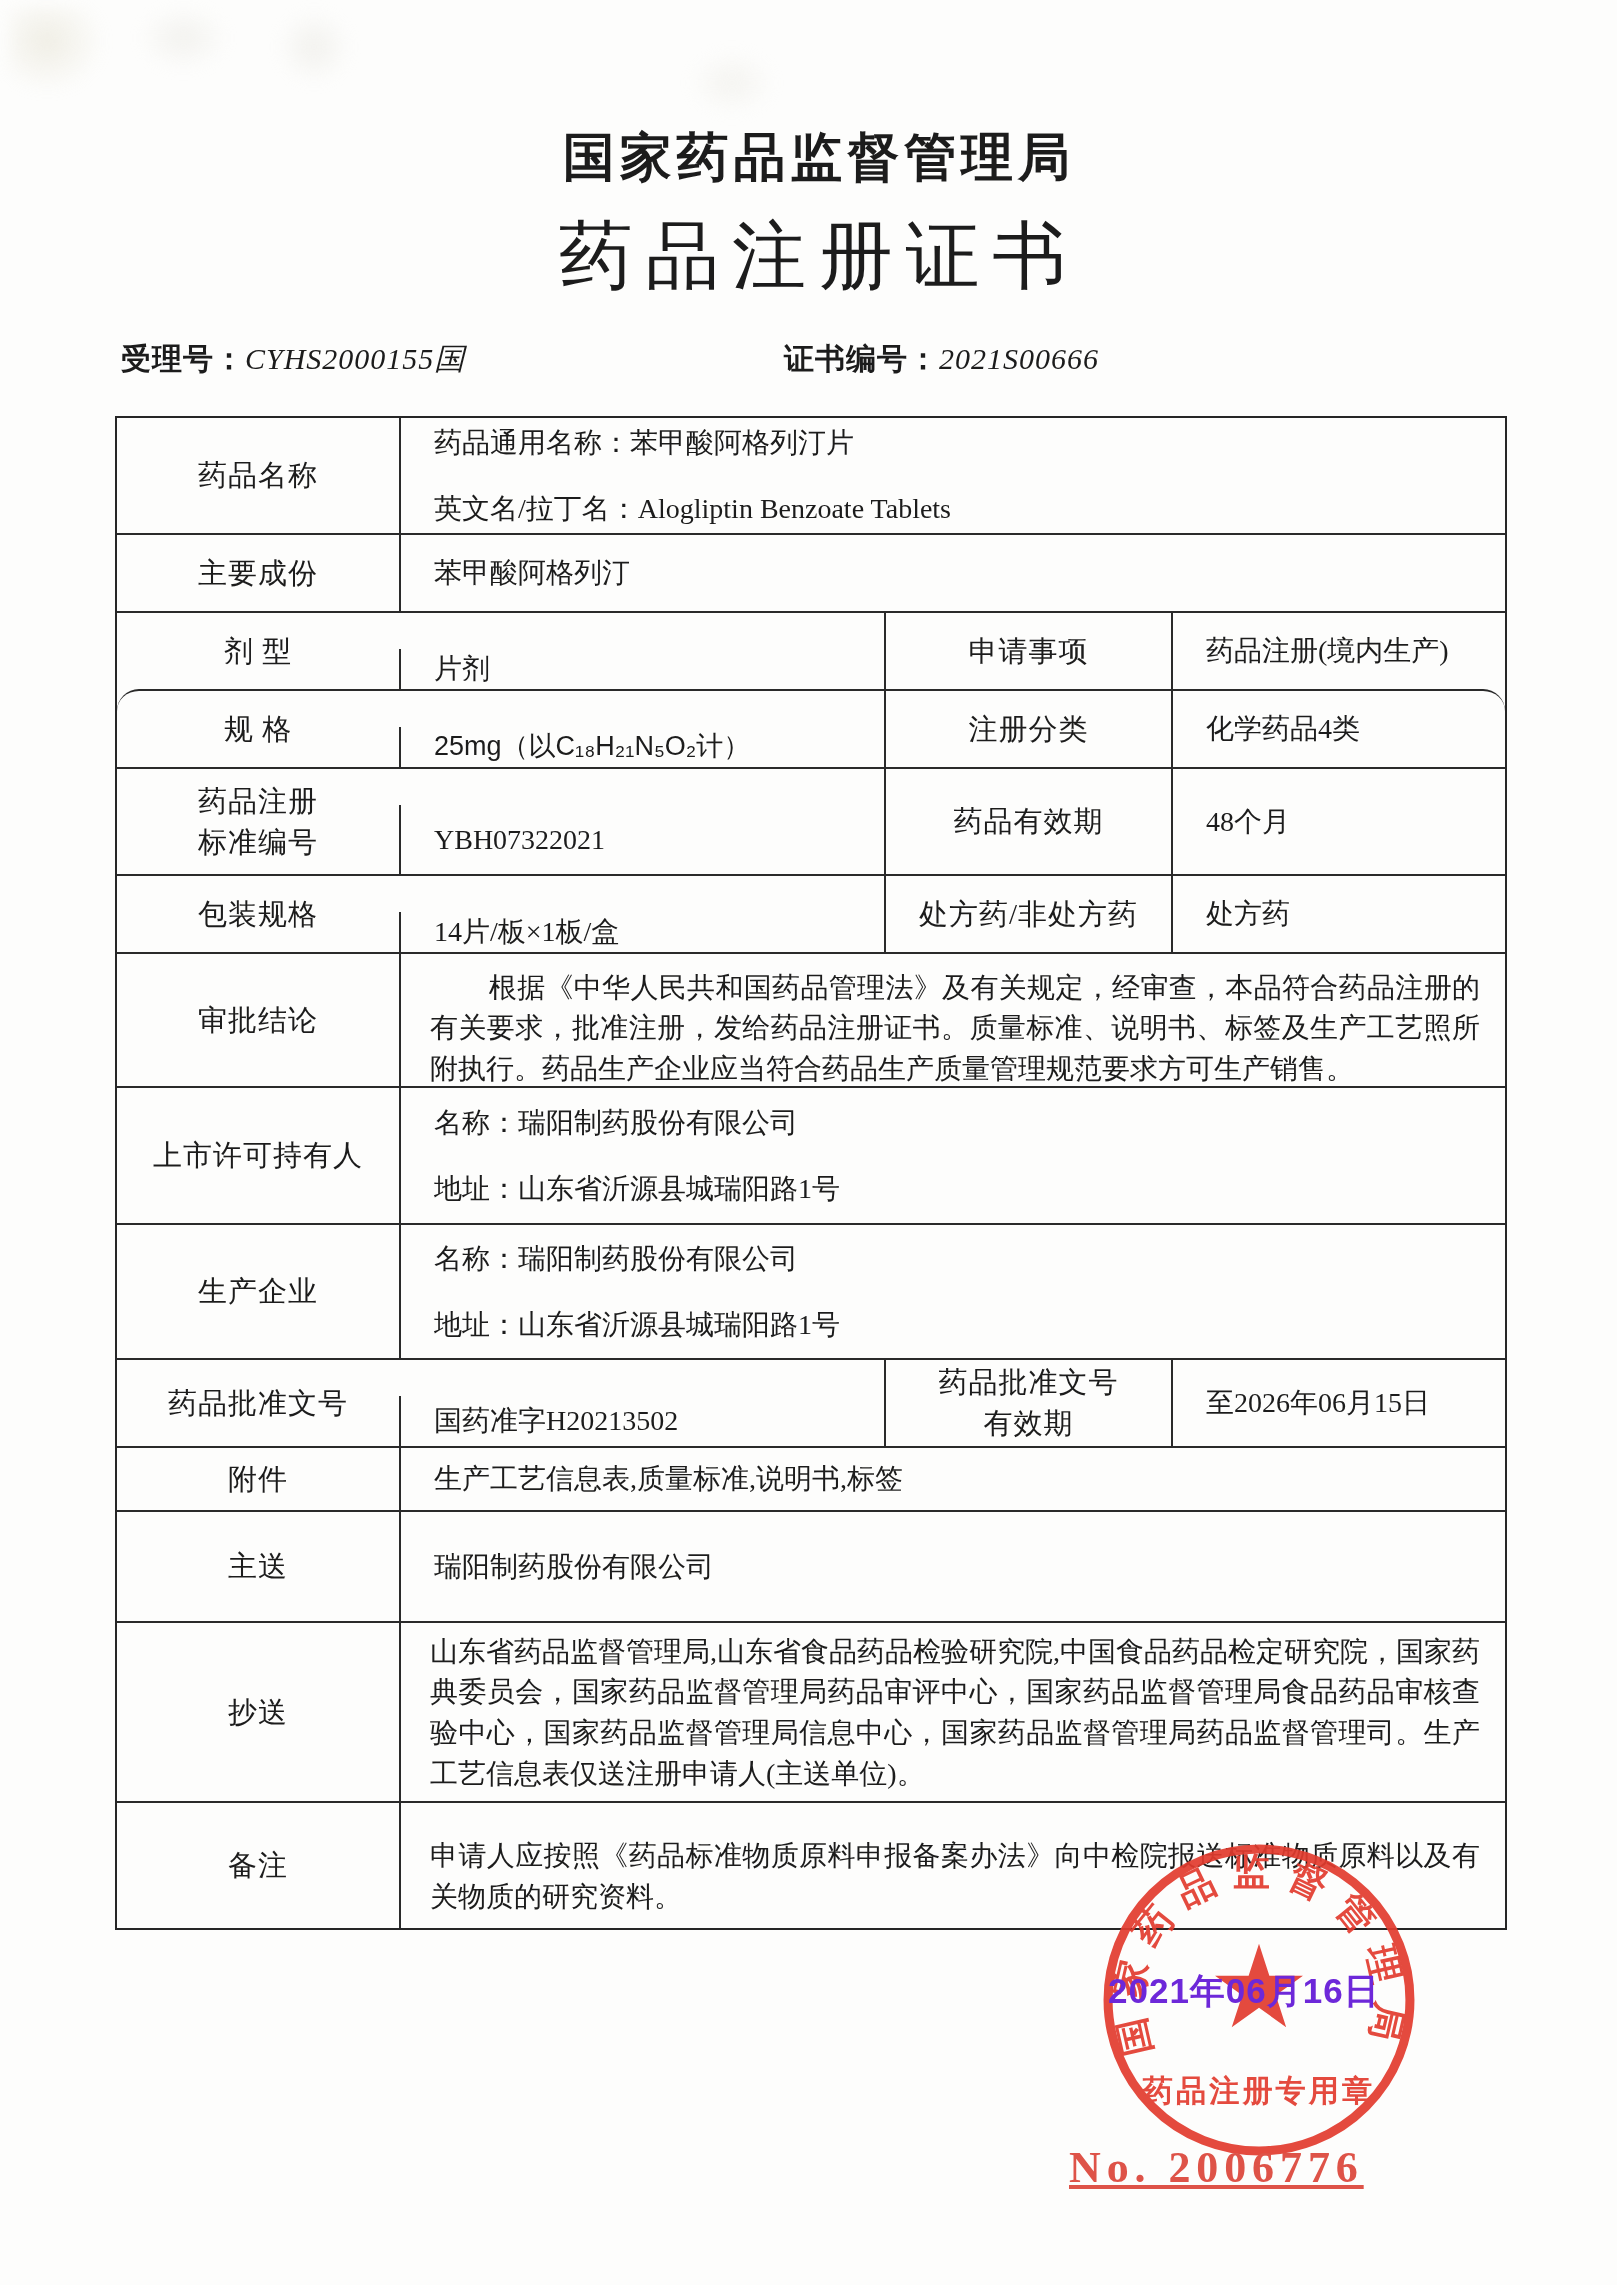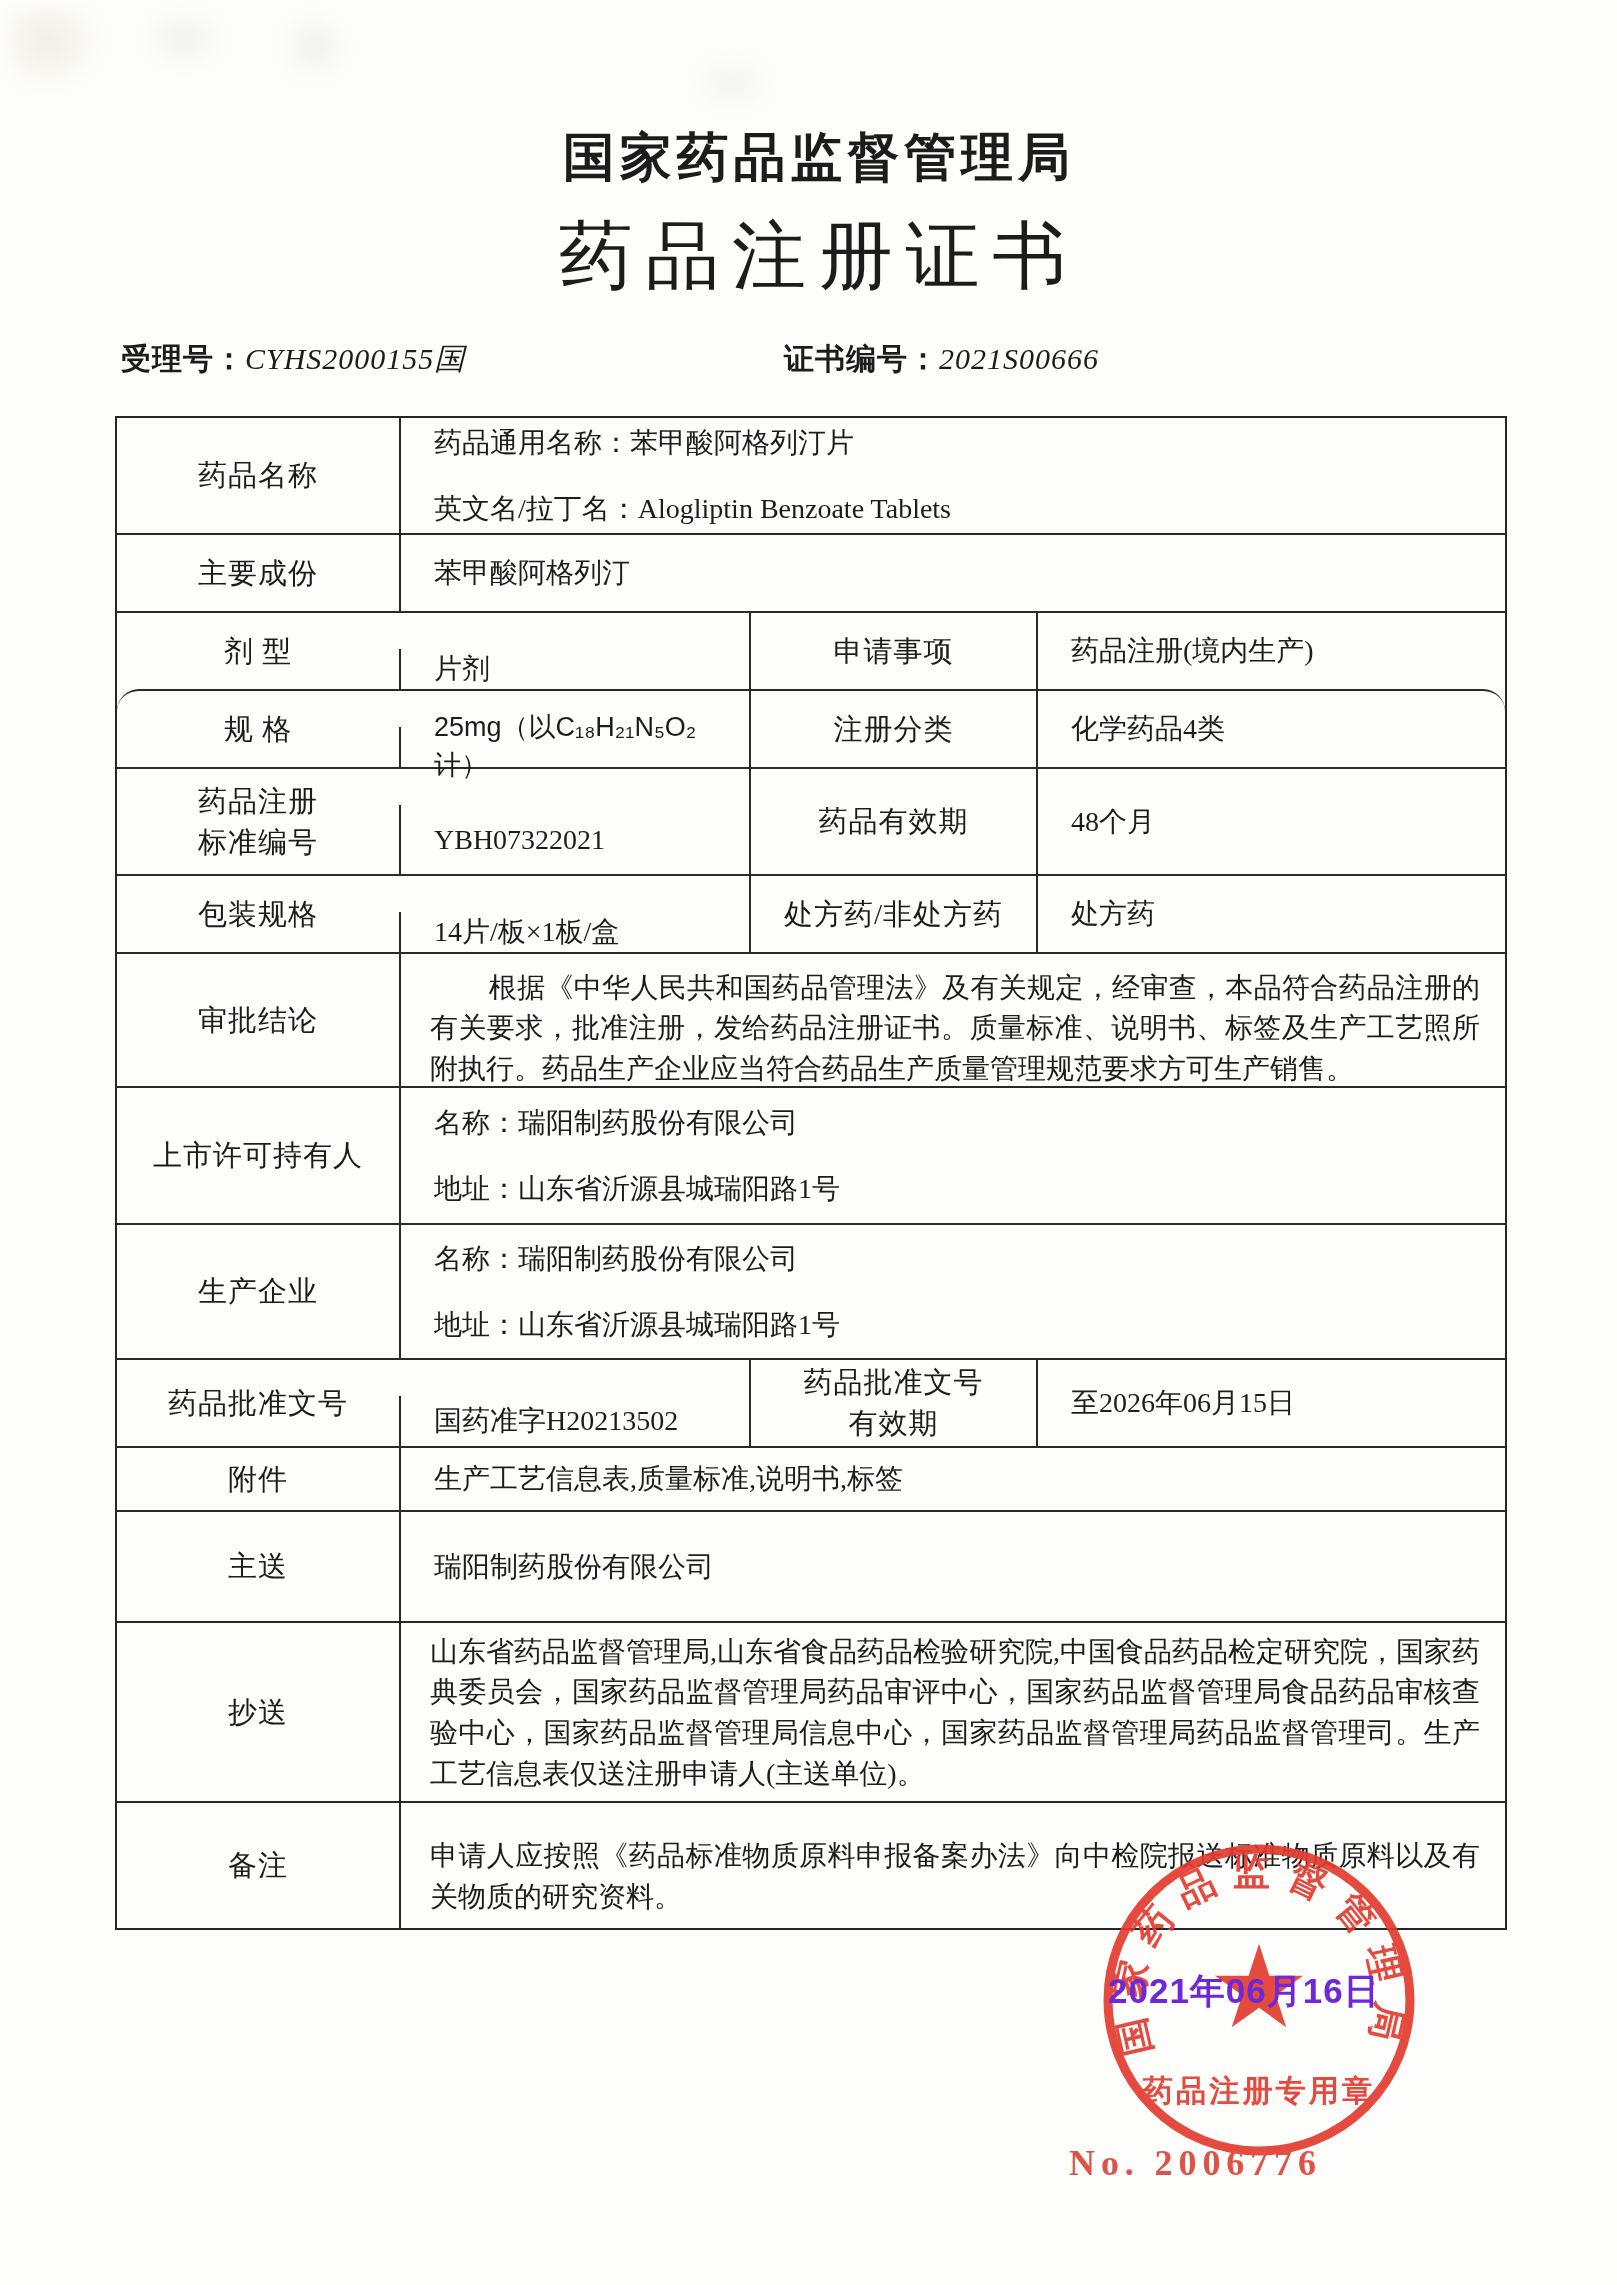--- a/index.html
+++ b/index.html
@@ -26,21 +26,21 @@
 
   
   .cert-table{position:absolute;left:115px;top:416px;width:1392px;
               border:2.9px solid #262626;box-sizing:border-box;background:transparent;}
   .t-row{display:flex;box-sizing:border-box;border-top:2px solid #2a2a2a;}
   .t-row:first-child{border-top:none;}
   .cell{box-sizing:border-box;display:flex;flex-direction:column;justify-content:center;}
   .cell + .cell{border-left:2px solid #2a2a2a;}
   .label{width:282px;align-items:center;text-align:center;font-weight:400;
          font-size:29px;letter-spacing:1px;line-height:1.4;white-space:pre-line;}
-  .c2{width:350px;margin-top:36px;}
+  .c2{width:485px;margin-top:36px;}
   .c3{width:287px;align-items:center;text-align:center;}
   .c4{flex:1;}
   .value{font-size:28px;padding-left:33px;padding-right:19.5px;line-height:1.4;}
   .grow{flex:1;}
   .two-line{gap:26px;}
   .para{display:block;padding:9.8px 25px 7.8px 29px;text-align:justify;line-height:1.45;
         font-size:28px;}
   .indent{text-indent:2.1em;padding-top:13.7px;}
   .para-top{justify-content:flex-start;padding-top:33px;}
   .sansvalue{font-family:"Liberation Sans","DejaVu Sans",sans-serif;font-size:27px;}
@@ -55,22 +55,22 @@
   .stamp-ring{fill:none;stroke:#e23b2e;stroke-width:9px;}
   .stamp-arc-text{fill:#e23b2e;font-size:37px;font-weight:700;letter-spacing:15px;
                   font-family:"Liberation Serif","DejaVu Serif",serif;}
   .stamp-bottom-text{fill:#e23b2e;font-size:30px;font-weight:700;letter-spacing:3px;
                   font-family:"Liberation Serif","DejaVu Serif",serif;}
   .stamp-star{fill:#e23b2e;}
 
   .issue-date{position:absolute;left:1108px;top:1968px;width:293px;font-size:35px;
               font-weight:700;color:#6d28d9;letter-spacing:1px;
               font-family:"Liberation Sans","DejaVu Sans",sans-serif;}
-  .serial{position:absolute;left:1069px;top:2142px;font-size:36px;color:#de5348;
-          letter-spacing:5.9px;font-weight:600;}
+  .serial{position:absolute;left:1069px;top:2142px;font-size:44px;color:#de5348;
+          letter-spacing:5.9px;font-weight:600;text-decoration:underline;}
 </style>
 </head>
 <body>
 
 <div class="page">
 
   <div class="smudge sm1"></div>
   <div class="smudge sm2"></div>
   <div class="smudge sm3"></div>
   <div class="smudge sm4"></div>

